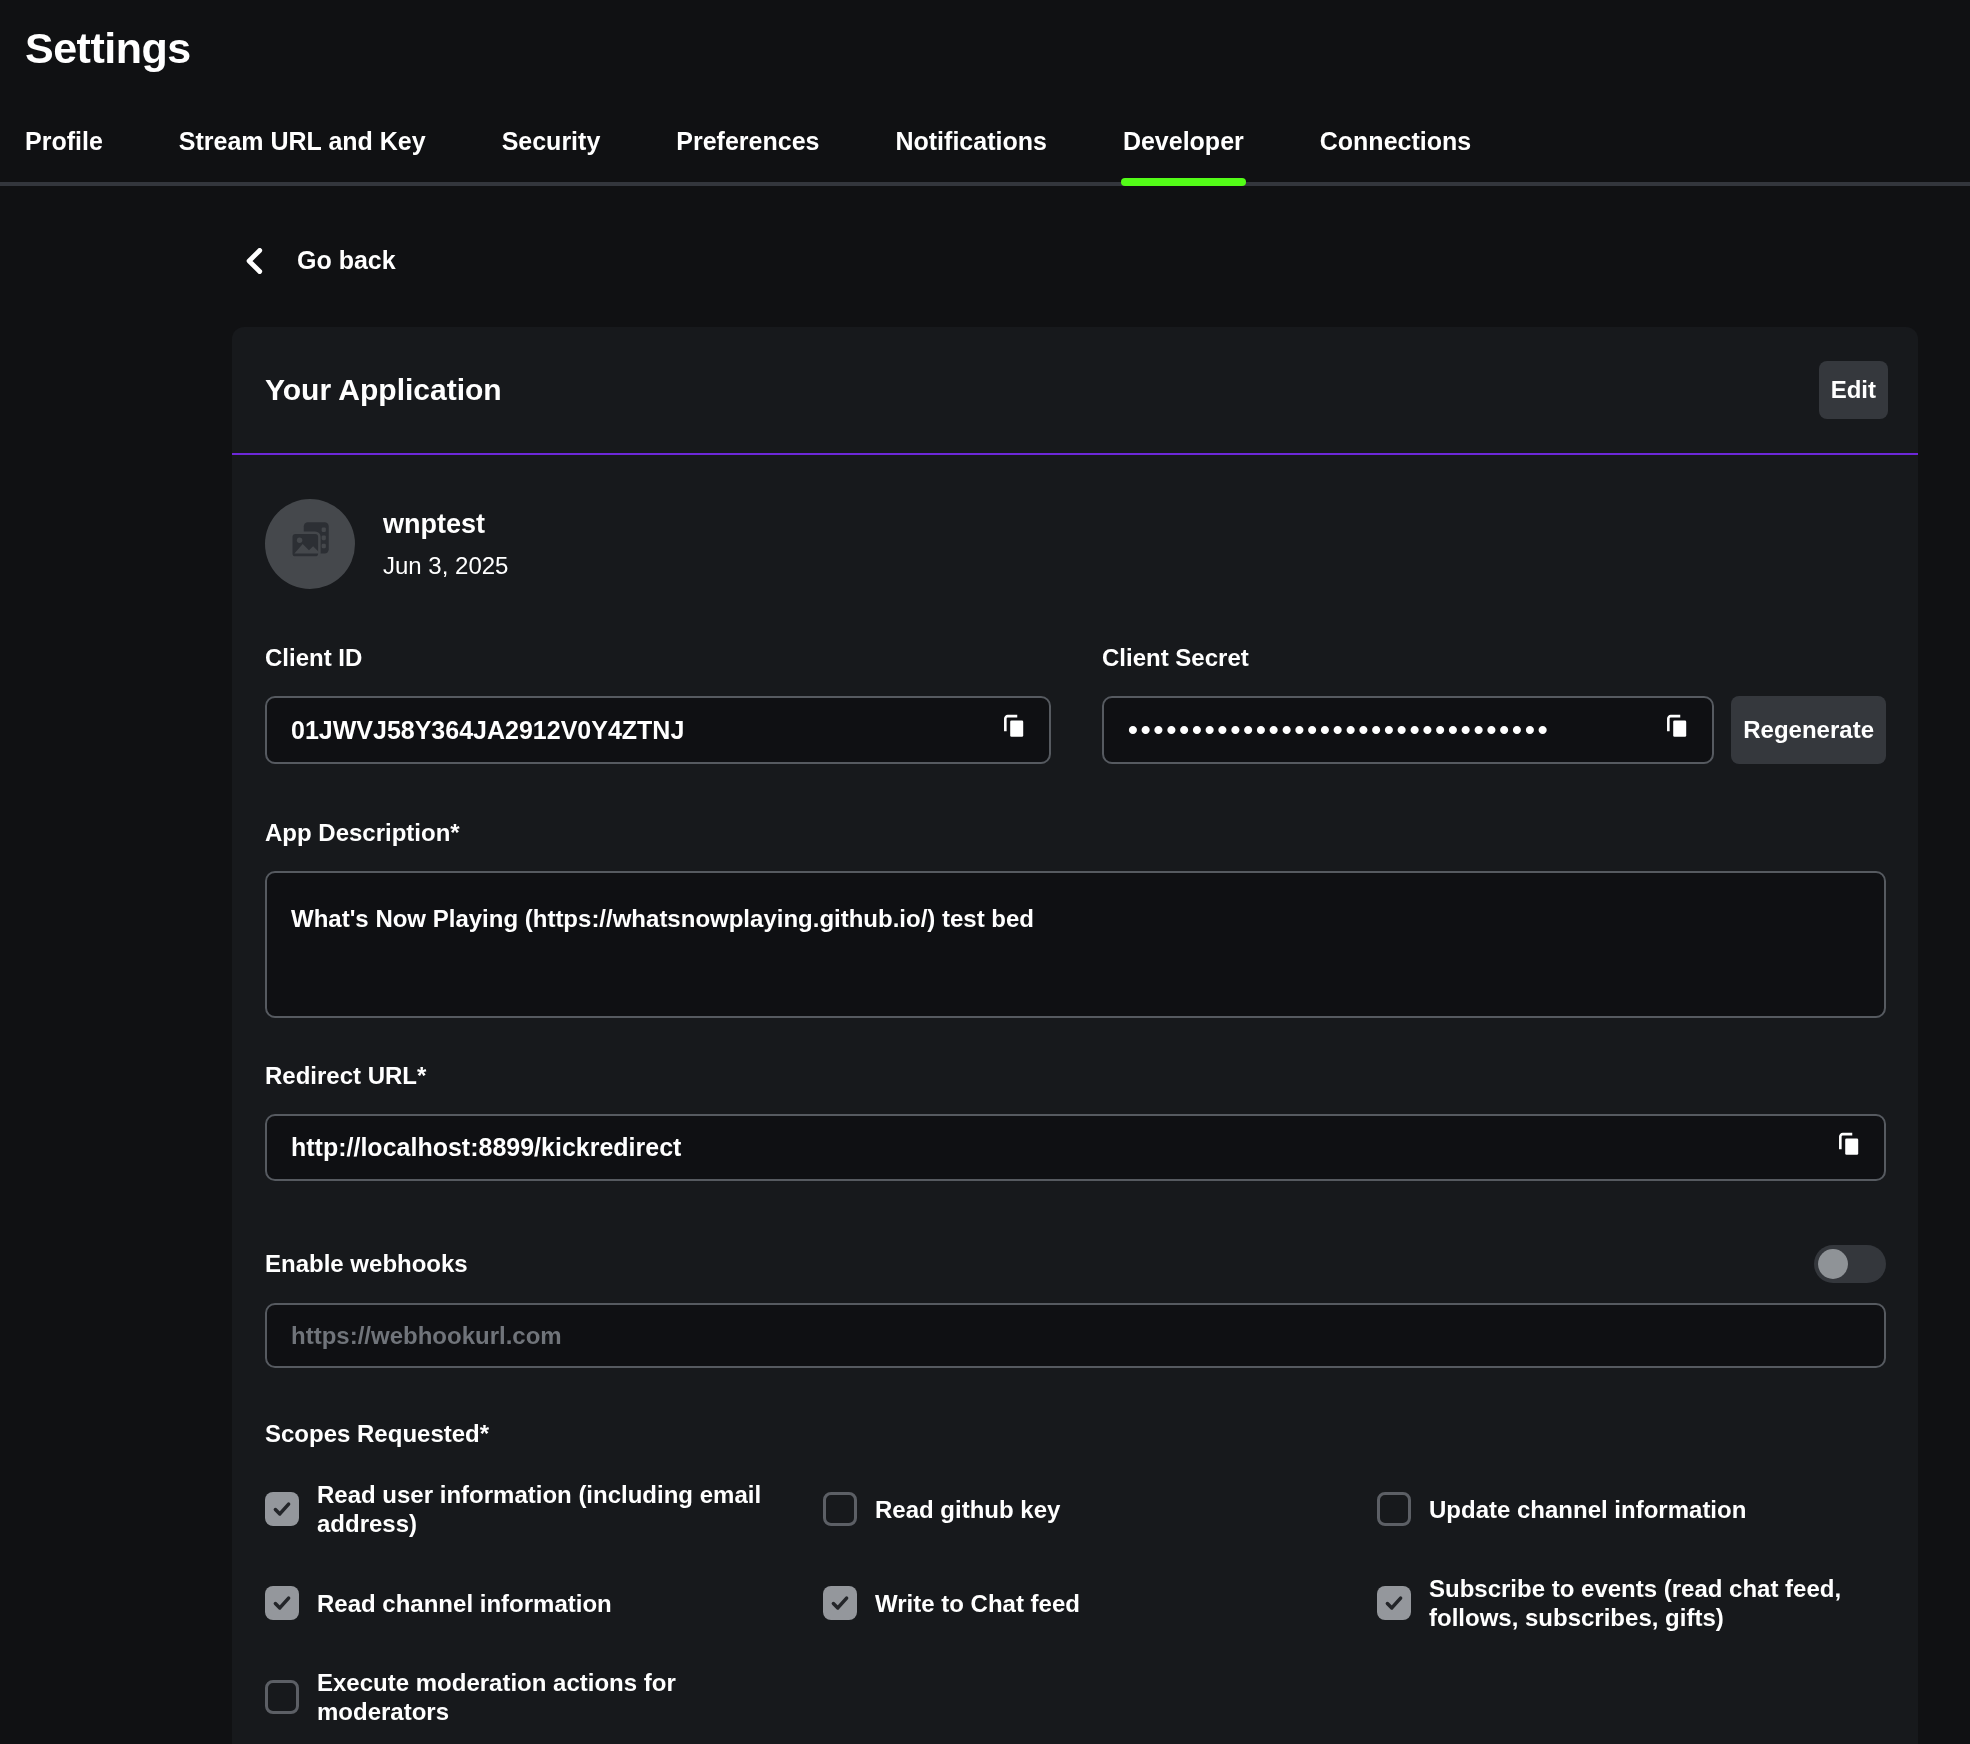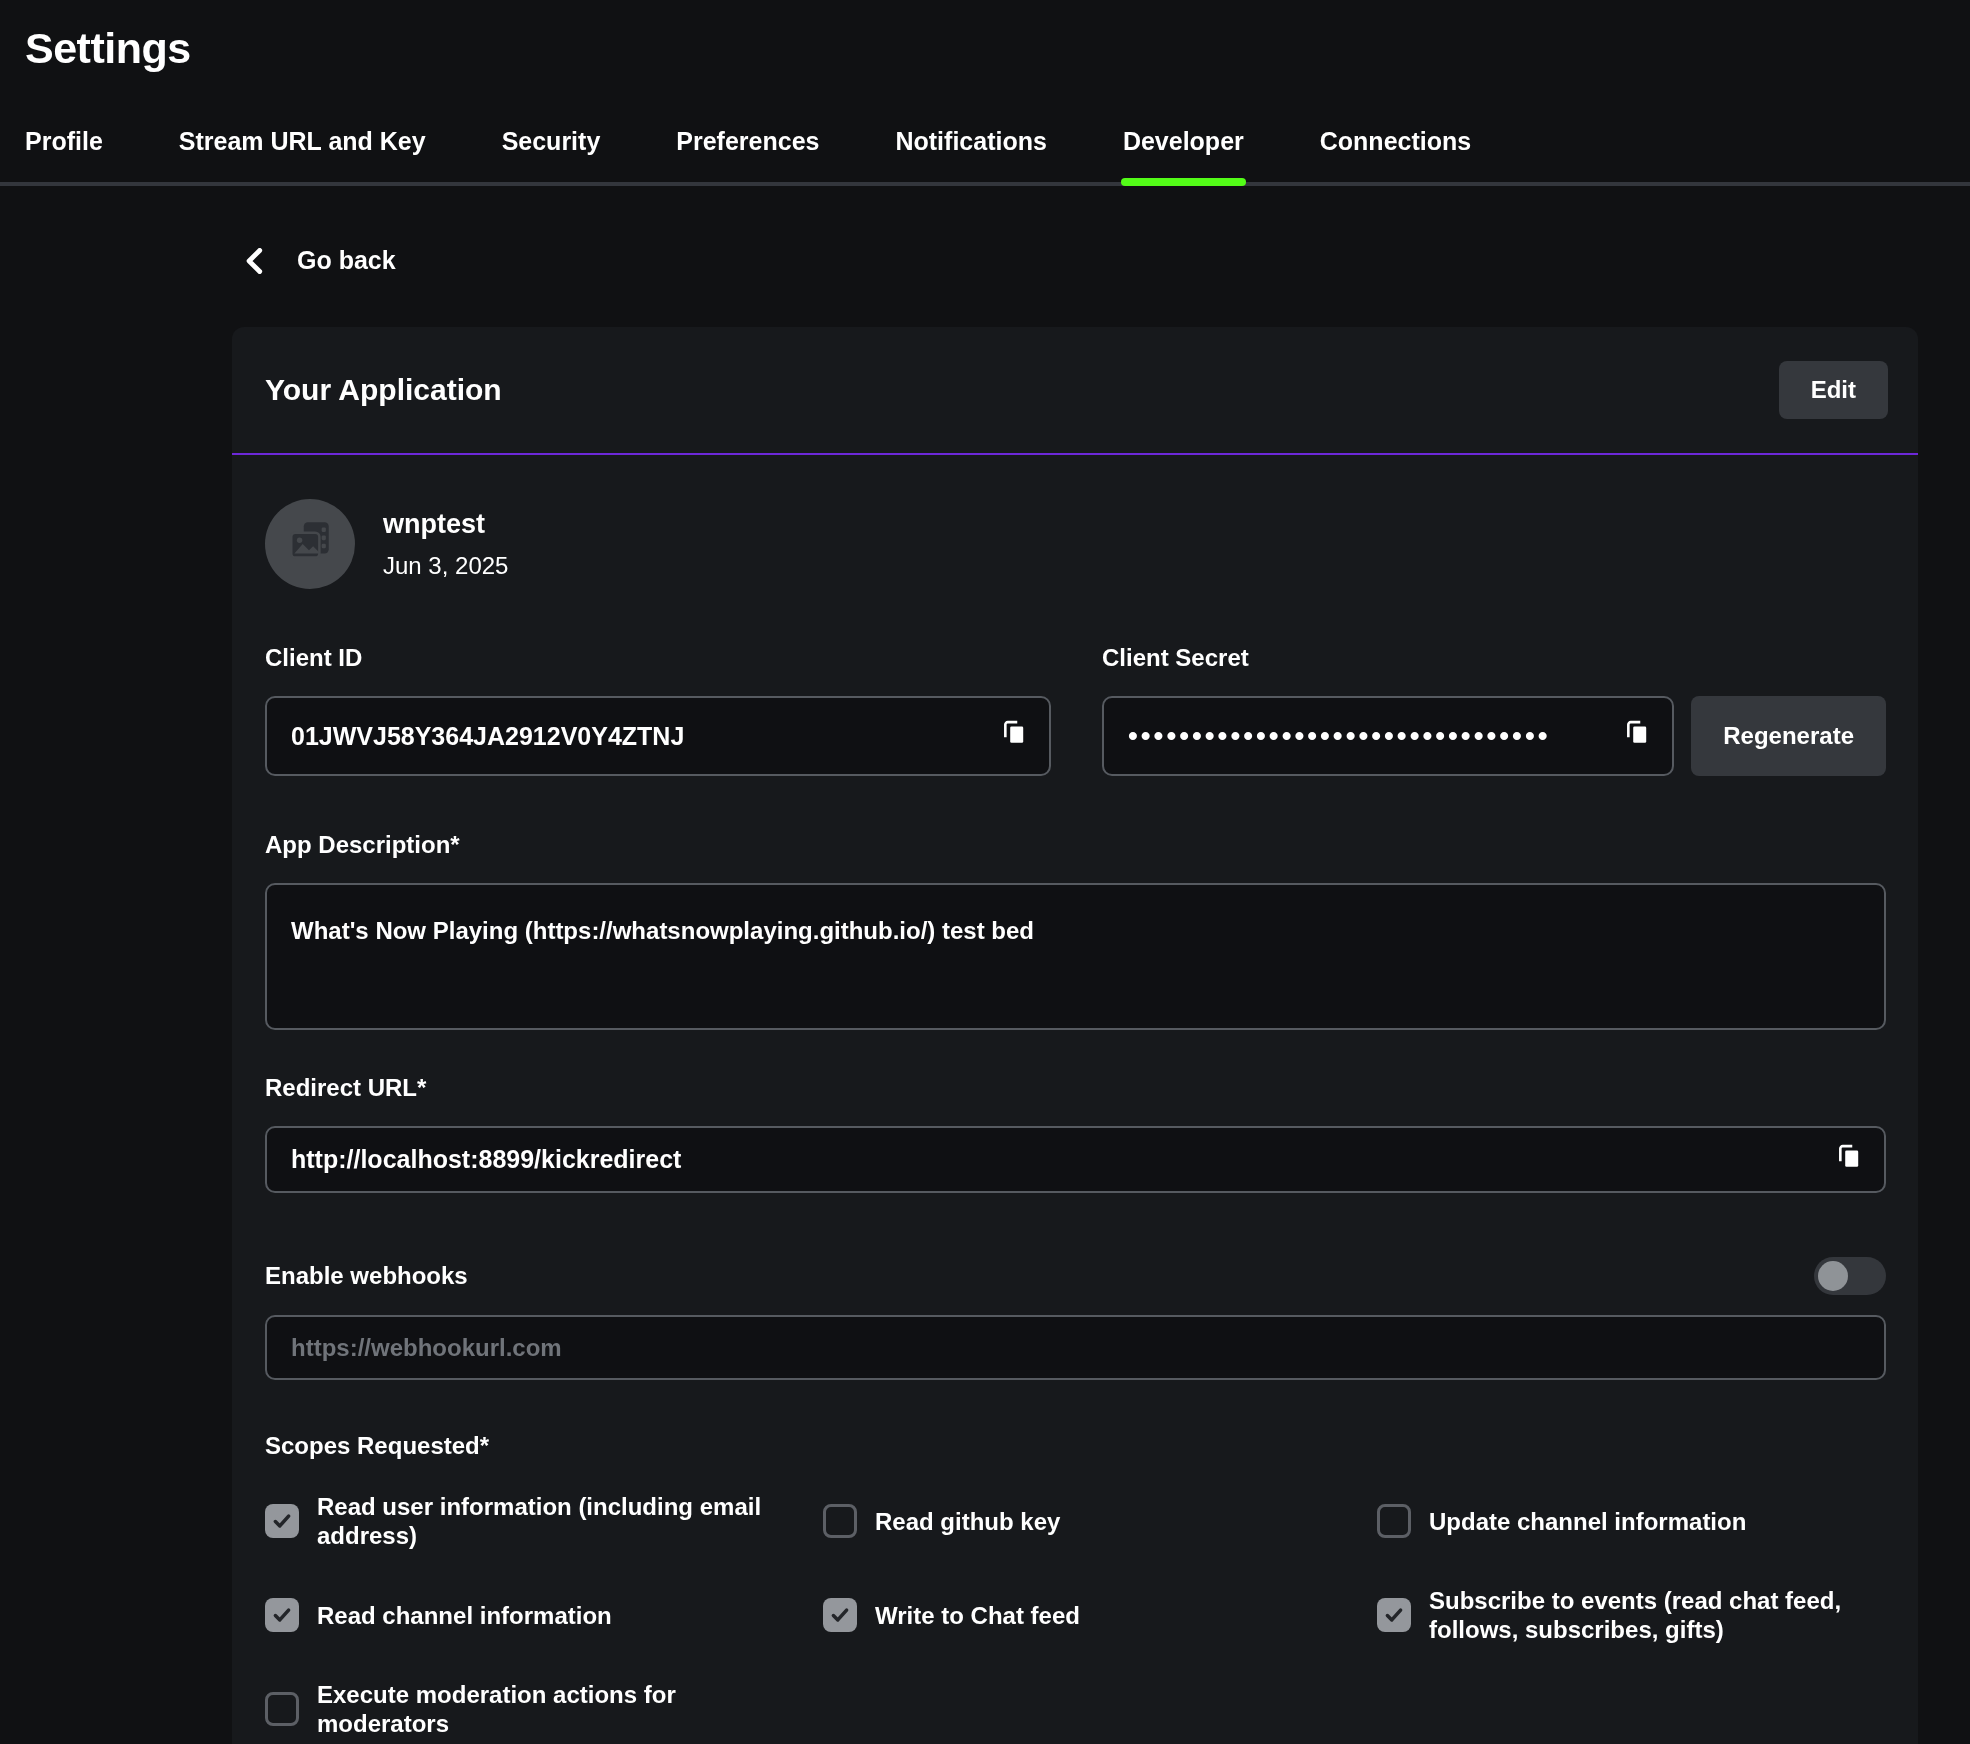--- a/index.html
+++ b/index.html
@@ -28,34 +28,34 @@
              font-size:25px; font-weight:700; cursor:pointer; width:max-content; }
   .go-back svg { display:block; }
 
   
   .card { margin:52px 0 0 232px; width:1686px; background:var(--card);
           border-radius:12px 12px 0 0; }
   .card-header { display:flex; justify-content:space-between; align-items:center;
           padding:34px 30px 34px 33px; border-bottom:2px solid #6d28d9; }
   .card-title { font-size:30px; font-weight:700; }
   .btn { background:var(--btn); border:none; color:#fff; font-family:inherit;
-         font-size:24px; font-weight:700; padding:15px 32px; border-radius:8px; cursor:pointer; }
+         font-size:24px; font-weight:700; padding:15px 12px; border-radius:8px; cursor:pointer; }
   .card-body { padding:44px 32px 60px 33px; }
 
   
   .app-row { display:flex; gap:28px; align-items:center; }
   .avatar { width:90px; height:90px; border-radius:50%; background:#45484c;
             display:flex; align-items:center; justify-content:center; flex:none; }
   .app-name { font-size:27px; font-weight:700; }
   .app-date { font-size:24px; font-weight:400; margin-top:12px; }
 
   
   .fields-grid { display:grid; grid-template-columns:786px 1fr; column-gap:51px; margin-top:55px; }
   .field-label { font-size:24px; font-weight:700; margin-bottom:24px; display:block; }
-  .input { height:80px; display:flex; align-items:center; gap:12px;
+  .input { height:68px; display:flex; align-items:center; gap:12px;
            background:var(--input-bg); border:2px solid var(--input-border);
            border-radius:10px; padding:0 22px 0 24px; font-size:25px; font-weight:700; }
   .input .value { flex:1; overflow:hidden; white-space:nowrap; }
   .copy-icon { flex:none; cursor:pointer; display:block; }
   .secret-row { display:flex; gap:17px; }
   .secret-row .input { flex:1; min-width:0; }
   .masked { font-size:28px; letter-spacing:3px; line-height:68px; }
 
   .section { margin-top:55px; }
   .textarea { height:147px; background:var(--input-bg); border:2px solid var(--input-border);

